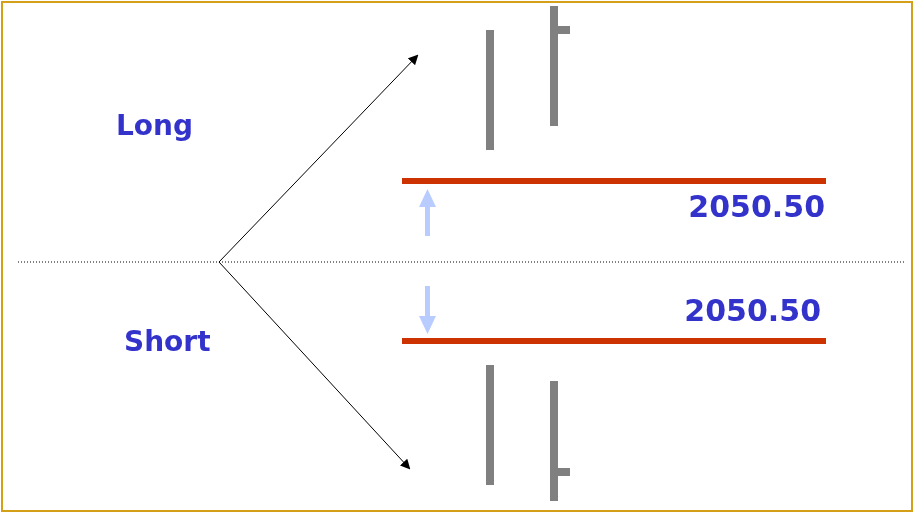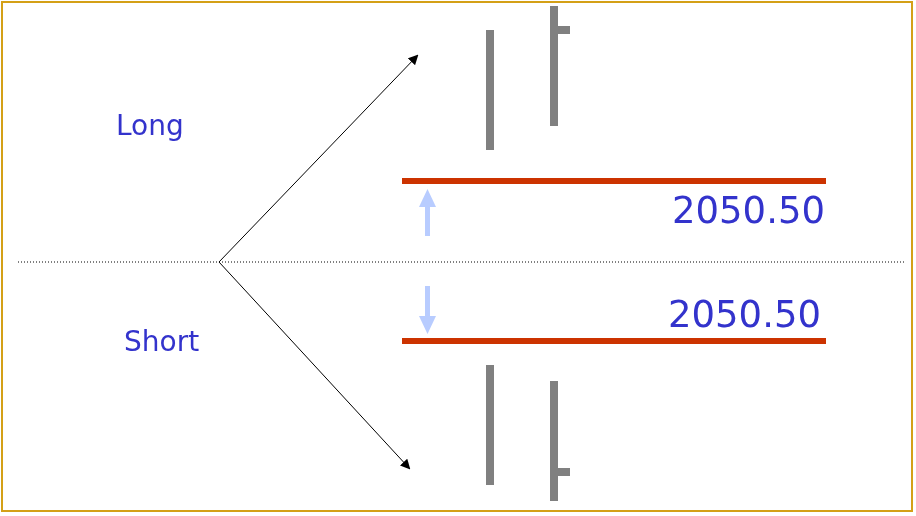--- a/index.html
+++ b/index.html
@@ -3,25 +3,25 @@
   <meta charset="utf-8">
   <style>
     html, body { margin: 0; padding: 0; background: #ffffff; }
     body { width: 916px; height: 516px; overflow: hidden; position: relative; }
     .frame {
       position: absolute; left: 1px; top: 1px; width: 912px; height: 511px;
       border: 2px solid #D4A017; border-right-width: 2px; box-sizing: border-box; background: #fff;
     }
     svg { position: absolute; left: 0; top: 0; }
     .lbl {
-      position: absolute; font-family: "DejaVu Sans", sans-serif; font-weight: normal;
+      position: absolute; font-family: "DejaVu Sans", sans-serif; font-weight: bold;
       color: #3333CC; white-space: nowrap; line-height: 1;
     }
     .side { font-size: 28px; }
-    .price { font-size: 37px; }
+    .price { font-size: 30px; }
   </style>
 </head>
 <body>
 
 <div class="frame"></div>
 
 <svg width="916" height="516" viewBox="0 0 916 516">
   <defs>
     <marker id="blackArrow" markerWidth="10" markerHeight="10" refX="8" refY="5" orient="auto" markerUnits="userSpaceOnUse">
       <path d="M0,0 L10,5 L0,10 Z" fill="#000"></path>

